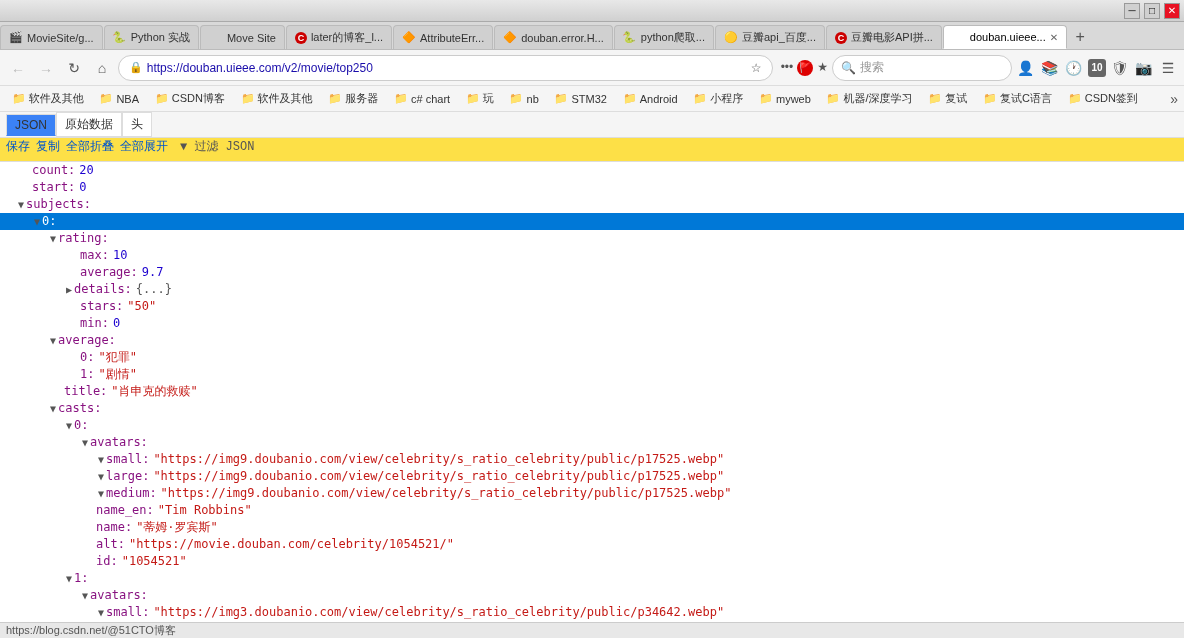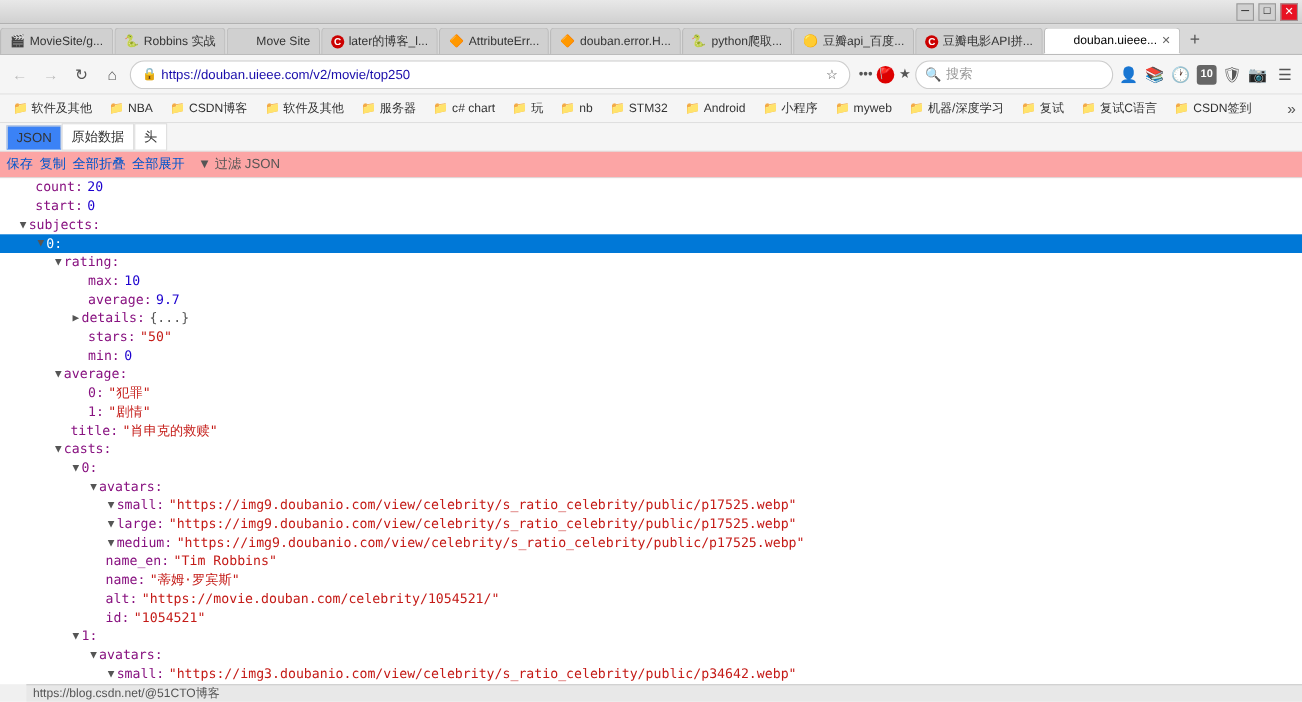--- a/index.html
+++ b/index.html
@@ -151,27 +151,27 @@
       border: 1px solid #ddd;
       background: #fff;
       color: #333;
     }
     .json-tab.active {
       background: #3b82f6;
       border-bottom-color: transparent;
     }
     .json-action-bar {
       display: flex;
-      align-items: center;
       height: 24px;
-      background: #fca5a5;
+      background: #fde047;
       border-bottom: 1px solid #ddd;
       padding: 0 6px;
       gap: 6px;
       font-size: 12px;
+      font-family: Liberation Mono, monospace;
     }
     .json-action {
       color: #0055cc;
       cursor: pointer;
       text-decoration: none;
     }
 
     
     .json-content {
       background: #fff;
@@ -206,42 +206,41 @@
     
     .status-bar {
       height: 16px;
       background: #e8e8e8;
       border-top: 1px solid #ccc;
       display: flex;
       align-items: center;
       padding: 0 6px;
       font-size: 11px;
       color: #555;
-      margin-left: 24px;
     }
   </style>
 </head>
 <body>
 
 <div class="title-bar">
   <div class="title-bar-controls">
     <div class="title-bar-btn">─</div>
     <div class="title-bar-btn">□</div>
     <div class="title-bar-btn" style="background:#e81123;color:#fff;">✕</div>
   </div>
 </div>
 
 <div class="tab-bar" id="tab-bar">
     <div class="tab">
       <span class="tab-favicon" style="font-size: 11px;">🎬</span>
       <span class="tab-label">MovieSite/g...</span>
     </div>
     <div class="tab">
       <span class="tab-favicon" style="font-size: 11px;">🐍</span>
-      <span class="tab-label">Robbins 实战</span>
+      <span class="tab-label">Python 实战</span>
     </div>
     <div class="tab">
       <span class="tab-favicon" style="font-size: 11px;"></span>
       <span class="tab-label">Move Site</span>
     </div>
     <div class="tab">
       <span class="tab-favicon" style="display: inline-block; width: 12px; height: 12px; border-radius: 50%; background: rgb(204, 0, 0); color: rgb(255, 255, 255); font-size: 9px; text-align: center; line-height: 12px; font-weight: bold;">C</span>
       <span class="tab-label">later的博客_l...</span>
     </div>
     <div class="tab">

